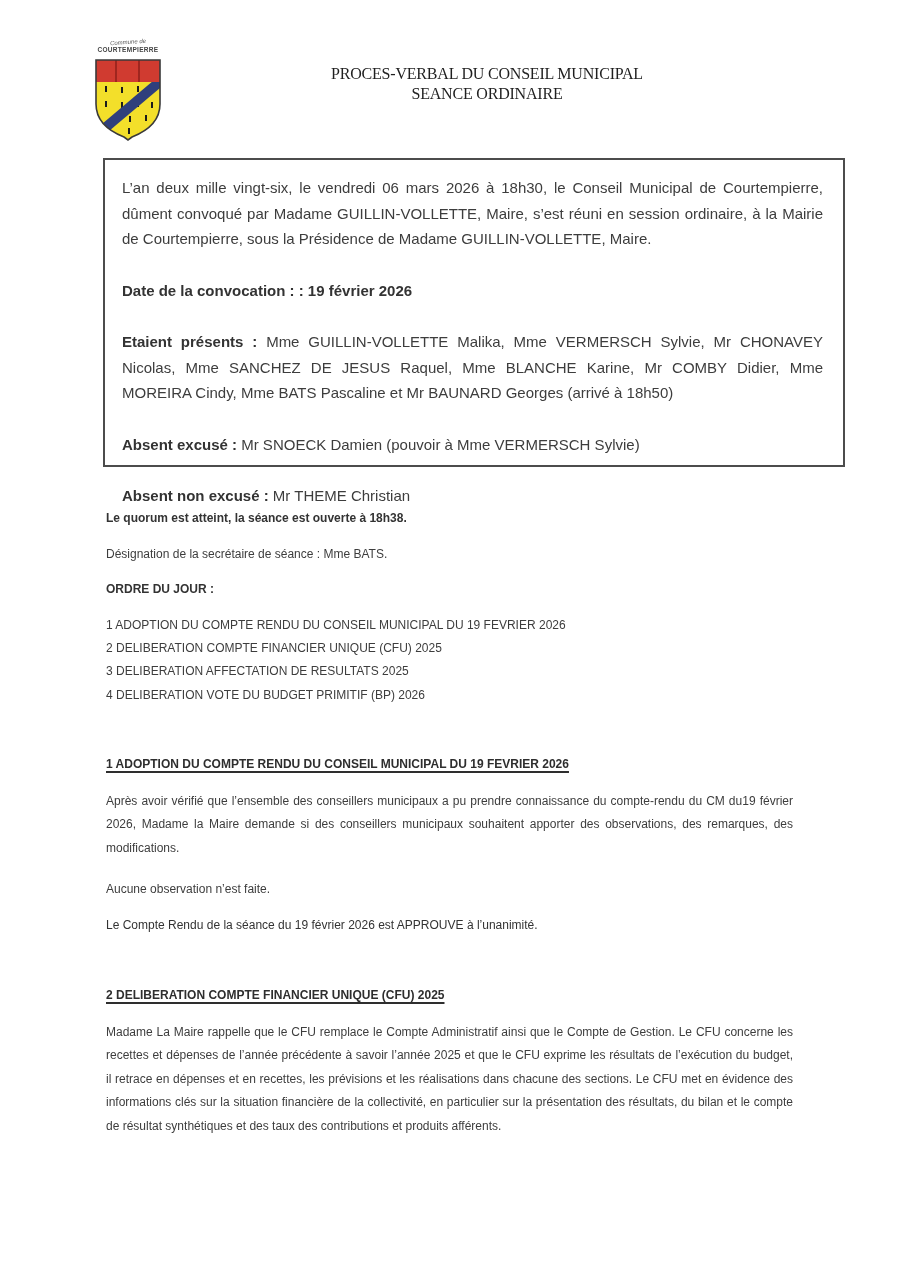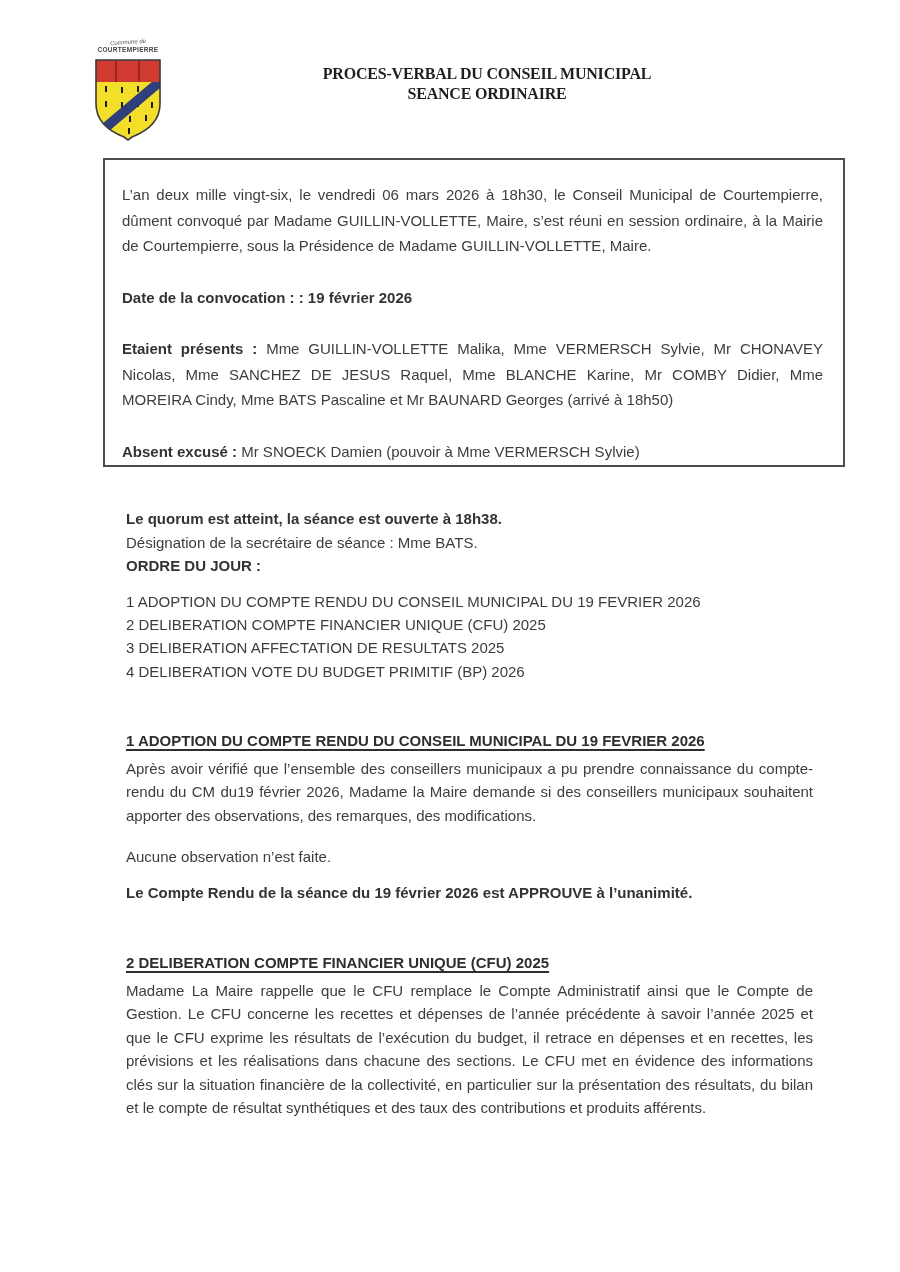--- a/index.html
+++ b/index.html
@@ -21,58 +21,58 @@
   }
   .logo-caption { font-size:6.5px; color:#5a5a5a; line-height:8px; }
   .logo-caption .script { font-style:italic; font-size:6px; display:block; transform:rotate(-4deg); }
   .logo-caption .caps { font-weight:bold; letter-spacing:0.3px; display:block; font-size:6.5px; color:#444; }
   .coat { display:block; margin:2px auto 0; }
 
   .title-block {
     position:absolute; top:64px; left:74px; width:826px;
     text-align:center;
     font-family:"Liberation Serif", serif;
-    font-weight:bold;
+    font-weight:normal;
     font-size:16px; line-height:20px;
     color:#1f1f1f;
     letter-spacing:-0.2px;
   }
 
   
   .intro-box {
     position:absolute; left:103px; top:158px;
     width:742px; height:309px;
     border:2px solid #4c4c4c;
-    padding:22px 20px 0 17px;
+    padding:15px 20px 0 17px;
     font-size:15px; line-height:25.5px;
   }
   .intro-box p { text-align:justify; }
   .intro-box .gap { margin-top:26px; }
   b, .b { font-weight:bold; color:#333; }
 
   
   .body-flow {
-    position:absolute; left:126px; top:507px; width:687px;
-    font-size:15px; line-height:23.5px;
+    position:absolute; left:106px; top:507px; width:687px;
+    font-size:12px; line-height:23.5px;
   }
   .quorum   { font-weight:bold; color:#333; }
-  .mt12 { }
+  .mt12 { margin-top:12px; }
   .mt11 { margin-top:18px; }
   .agenda-list { margin-top:12px; }
   .agenda-list div { line-height:23.4px; }
   .sec-heading {
     margin-top:46px;
     font-weight:bold; color:#2e2e2e;
     text-decoration:underline;
     text-decoration-thickness:1.5px;
     text-underline-offset:3px;
   }
   .sec-heading.h2 { margin-top:47px; }
-  .para { margin-top:4px; text-align:justify; }
-  .approval { margin-top:12px; font-weight:bold; color:#333; }
+  .para { margin-top:13px; text-align:justify; }
+  .approval { margin-top:12px; font-weight:normal; color:#333; }
 </style>
 </head>
 <body>
 
 <div class="page">
 
   <div class="logo-block">
     <div class="logo-caption">
       <span class="script">Commune de</span>
       <span class="caps">COURTEMPIERRE</span>
@@ -111,20 +111,21 @@
   <div class="title-block">
     <div>PROCES-VERBAL DU CONSEIL MUNICIPAL</div>
     <div>SEANCE ORDINAIRE</div>
   </div>
 
   <div class="intro-box">
     <p>L’an deux mille vingt-six, le vendredi 06 mars 2026 à 18h30, le Conseil Municipal de Courtempierre, dûment convoqué par Madame GUILLIN-VOLLETTE, Maire, s’est réuni en session ordinaire, à la Mairie de Courtempierre, sous la Présidence de Madame GUILLIN-VOLLETTE, Maire.</p>
     <p class="gap b">Date de la convocation : : 19 février 2026</p>
     <p class="gap"><b>Etaient présents :</b><span> Mme GUILLIN-VOLLETTE Malika, Mme VERMERSCH Sylvie, Mr CHONAVEY Nicolas, Mme SANCHEZ DE JESUS Raquel, Mme BLANCHE Karine, Mr COMBY Didier, Mme MOREIRA Cindy, Mme BATS Pascaline et Mr BAUNARD Georges (arrivé à 18h50)</span></p>
     <p class="gap"><b>Absent excusé :</b><span> Mr SNOECK Damien (pouvoir à Mme VERMERSCH Sylvie)</span></p>
+    <p class="gap"><b>Absent non excusé :</b><span> Mr THEME Christian</span></p>
   </div>
 
   <div class="body-flow">
     <div class="quorum">Le quorum est atteint, la séance est ouverte à 18h38.</div>
     <div class="mt12">Désignation de la secrétaire de séance : Mme BATS.</div>
     <div class="mt12 b">ORDRE DU JOUR :</div>
 
     <div class="agenda-list">
       <div>1 ADOPTION DU COMPTE RENDU DU CONSEIL MUNICIPAL DU 19 FEVRIER 2026</div>
       <div>2 DELIBERATION COMPTE FINANCIER UNIQUE (CFU) 2025</div>

